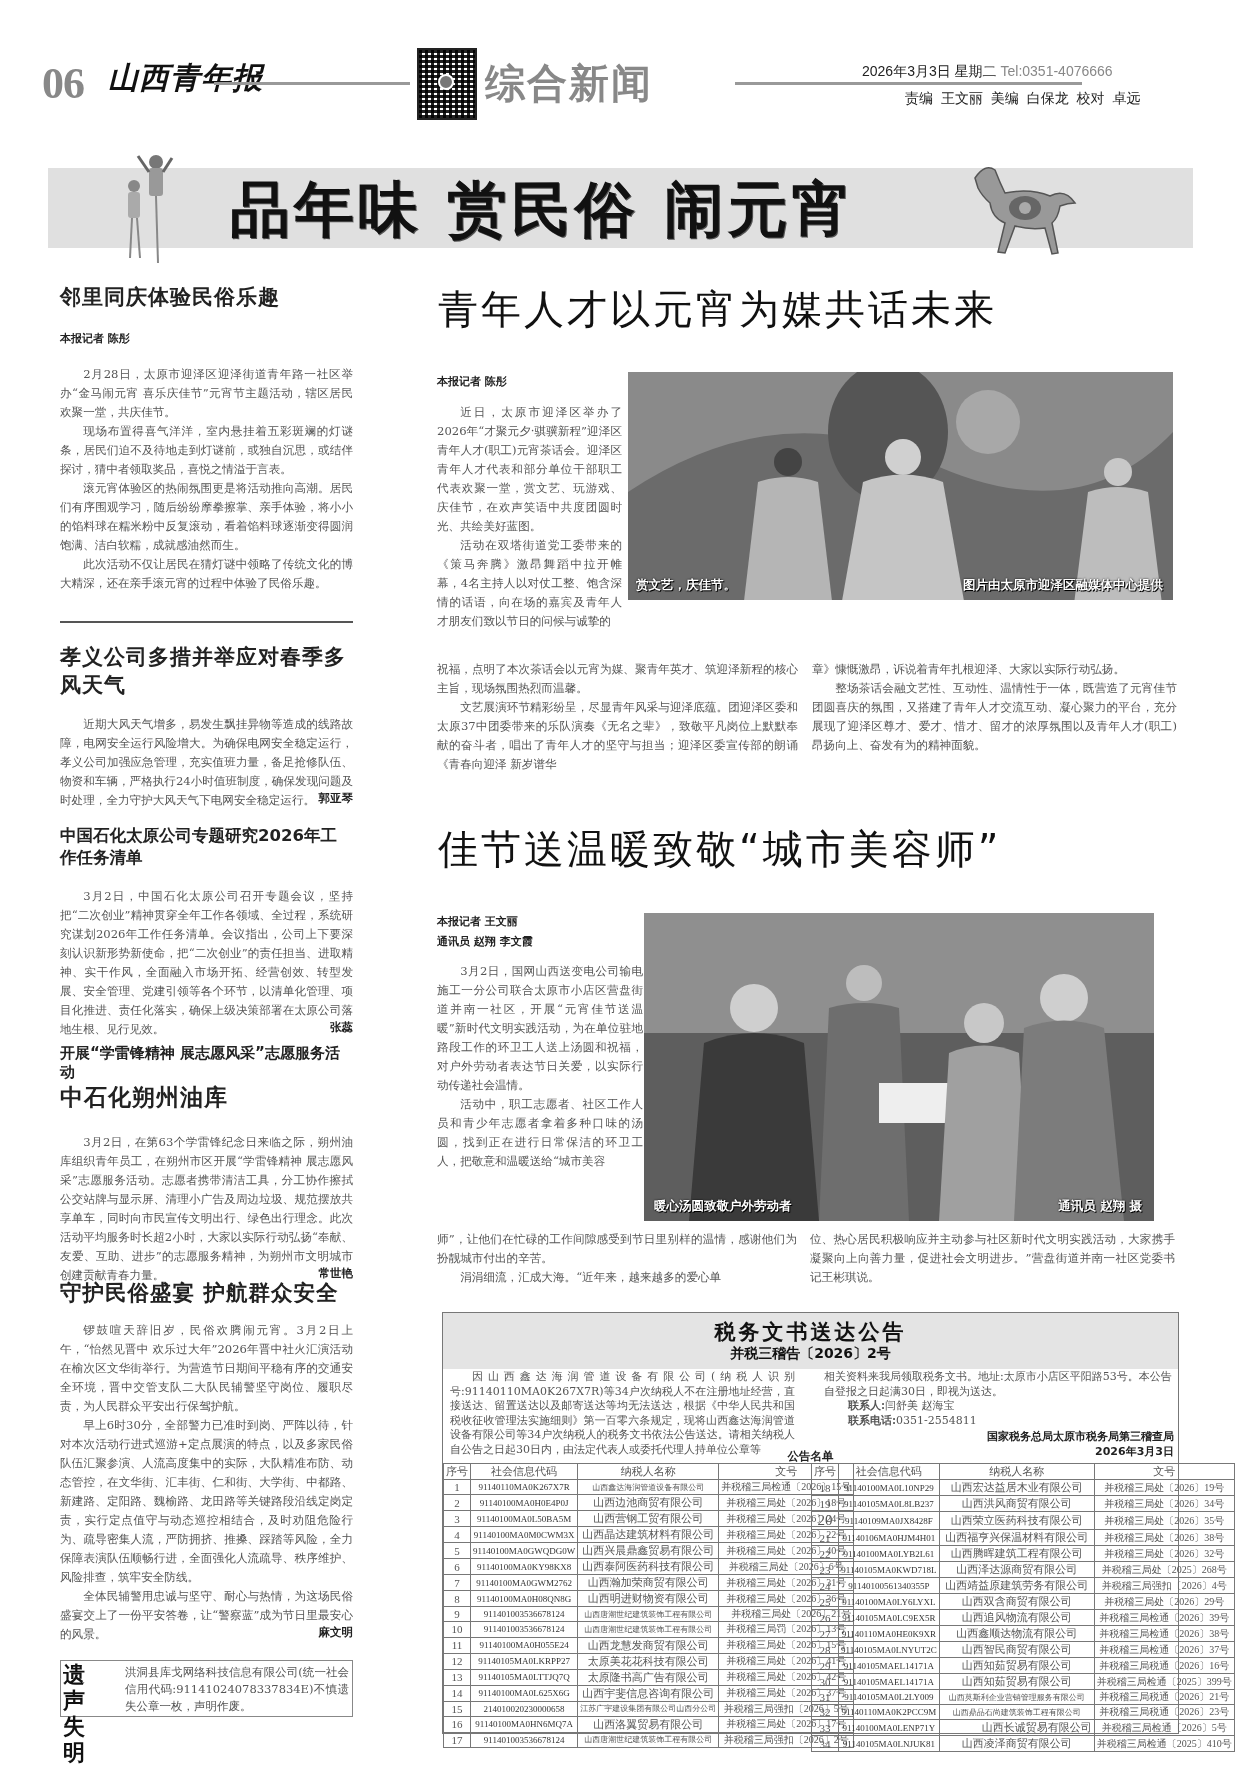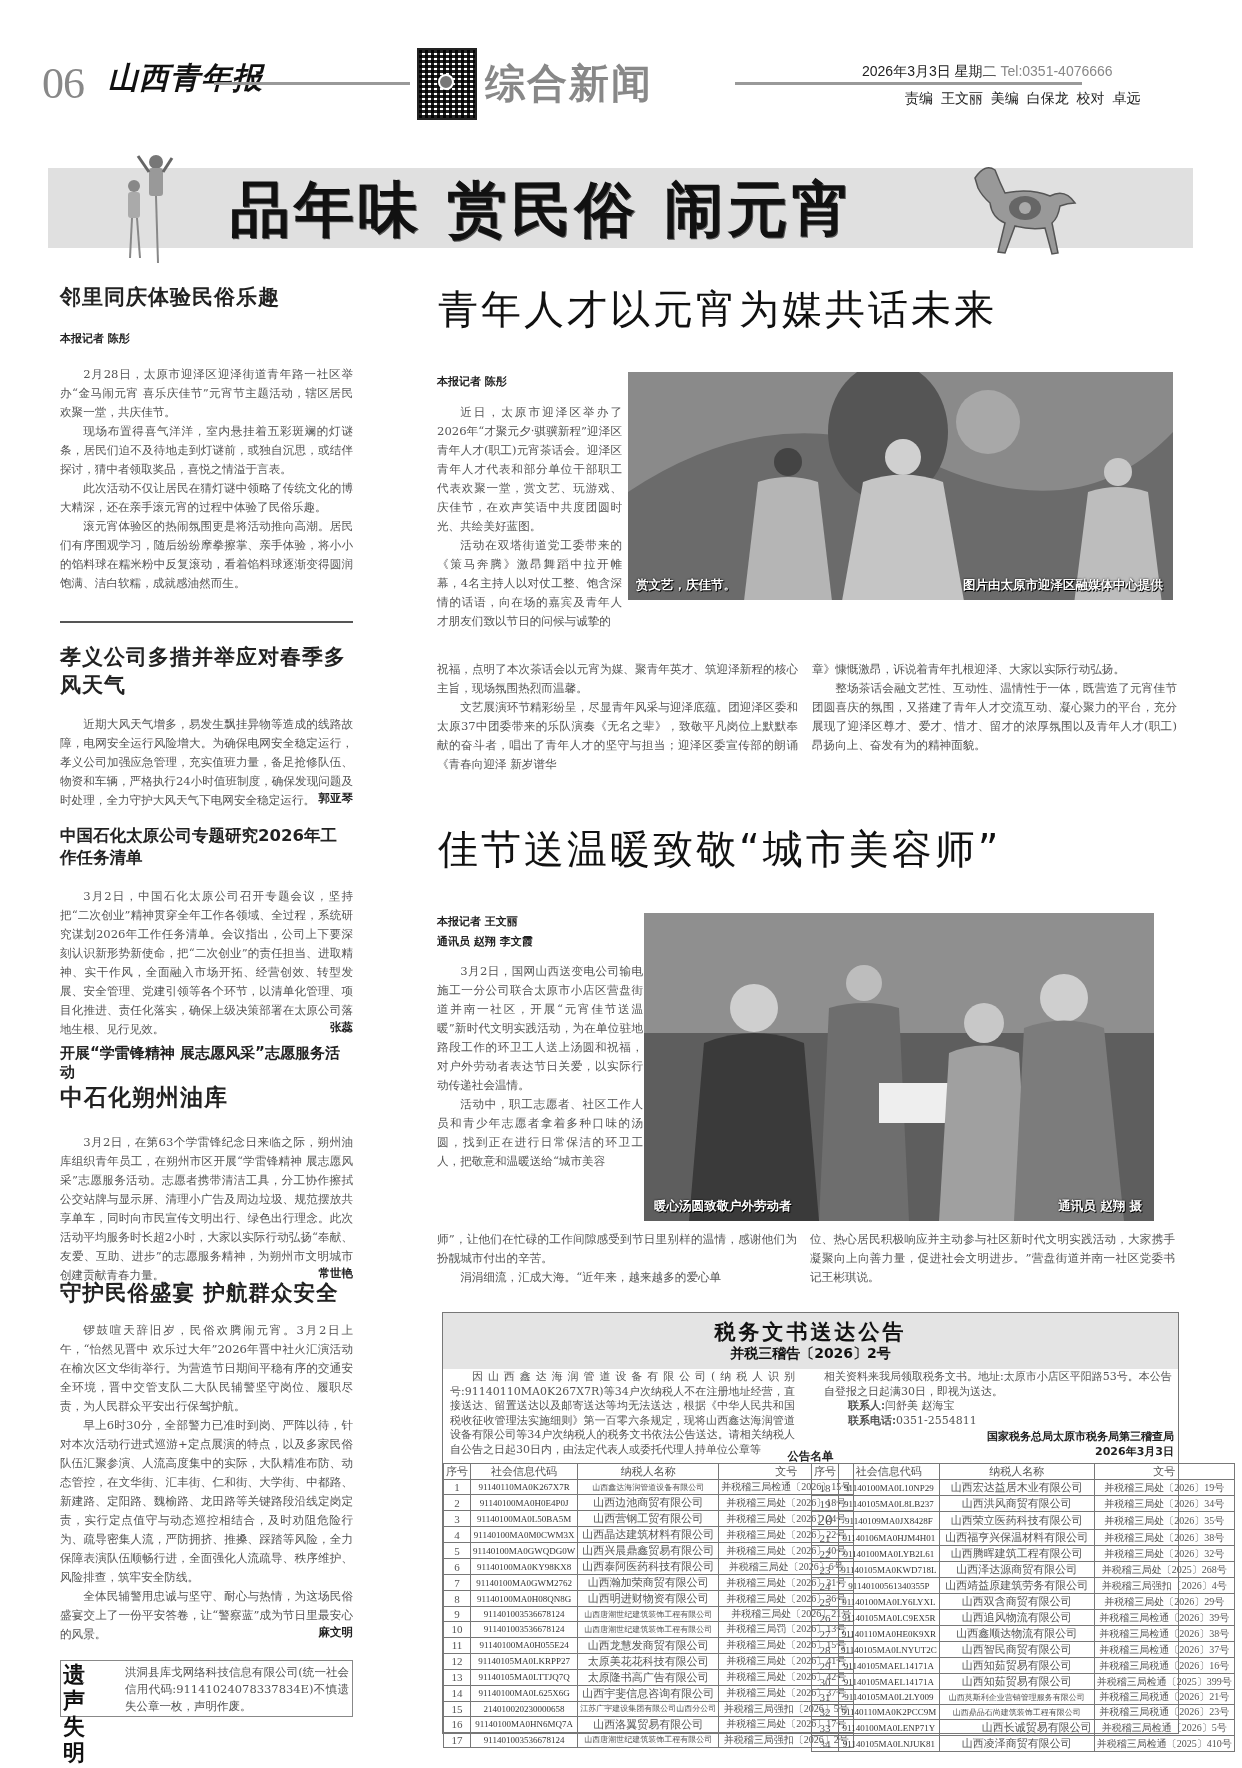--- a/index.html
+++ b/index.html
@@ -1,19 +1,19 @@
 <!DOCTYPE html>
 <html><head>
 <meta charset="utf-8">
 <style>
   * { box-sizing: border-box; margin: 0; padding: 0; }
   body { width: 1242px; height: 1768px; background: #fff; font-family: "DejaVu Serif", "Liberation Serif", serif; color: #444; position: relative; overflow: hidden; }
   .abs { position: absolute; }
   
-  .page-no { left: 42px; top: 58px; font-family: "Liberation Serif", serif; font-weight: normal; font-size: 44px; color: #888; letter-spacing: -1px; }
+  .page-no { left: 42px; top: 58px; font-family: "Liberation Serif", serif; font-weight: bold; font-size: 44px; color: #888; letter-spacing: -1px; }
   .paper-name { left: 108px; top: 58px; font-family: "DejaVu Serif", serif; font-size: 30px; font-style: italic; font-weight: bold; color: #111; letter-spacing: 1px; }
   .mast-line1 { left: 214px; top: 82px; width: 196px; height: 3px; background: #999; }
   .qr { left: 417px; top: 48px; width: 60px; height: 72px; background:
       repeating-linear-gradient(90deg, #222 0 3px, #fff 3px 6px),
       repeating-linear-gradient(0deg, #222 0 3px, #fff 3px 5px); background-blend-mode: multiply; border: 2px solid #222; }
   .qr-center { left: 438px; top: 74px; width: 16px; height: 16px; border-radius: 50%; background: #777; border: 2px solid #fff; }
   .section-title { left: 485px; top: 56px; font-size: 40px; font-weight: bold; color: #888; letter-spacing: 2px; }
   .mast-line2 { left: 735px; top: 82px; width: 347px; height: 3px; background: #999; }
   .date-line { left: 862px; top: 63px; font-family: "Liberation Sans", sans-serif; font-size: 14px; color: #222; white-space: nowrap; }
   .date-line .tel { color: #888; }
@@ -90,22 +90,22 @@
   <ellipse cx="65" cy="50" rx="16" ry="12" fill="#666"></ellipse>
   <circle cx="65" cy="50" r="6" fill="#aaa"></circle>
 </svg>
 
 <div class="abs lcol" style="top:283px;">
   <div class="h-left">邻里同庆体验民俗乐趣</div>
   <div class="byline" style="margin-top:20px;">本报记者 陈彤</div>
   <div class="body" style="margin-top:19px;">
     <p>2月28日，太原市迎泽区迎泽街道青年路一社区举办“金马闹元宵 喜乐庆佳节”元宵节主题活动，辖区居民欢聚一堂，共庆佳节。</p>
     <p>现场布置得喜气洋洋，室内悬挂着五彩斑斓的灯谜条，居民们迫不及待地走到灯谜前，或独自沉思，或结伴探讨，猜中者领取奖品，喜悦之情溢于言表。</p>
+    <p>滚元宵体验区的热闹氛围更是将活动推向高潮。居民们有序围观学习，随后纷纷摩拳擦掌、亲手体验，将小小的馅料球在糯米粉中反复滚动，看着馅料球逐渐变得圆润饱满、洁白软糯，成就感油然而生。</p>
     <p>此次活动不仅让居民在猜灯谜中领略了传统文化的博大精深，还在亲手滚元宵的过程中体验了民俗乐趣。</p>
-    <p>滚元宵体验区的热闹氛围更是将活动推向高潮。居民们有序围观学习，随后纷纷摩拳擦掌、亲手体验，将小小的馅料球在糯米粉中反复滚动，看着馅料球逐渐变得圆润饱满、洁白软糯，成就感油然而生。</p>
   </div>
 </div>
 <div class="abs rule" style="top:621px;"></div>
 
 <div class="abs lcol" style="top:643px;">
   <div class="h-left">孝义公司多措并举应对春季多风天气</div>
   <div class="body" style="margin-top:16px;">
     <p>近期大风天气增多，易发生飘挂异物等造成的线路故障，电网安全运行风险增大。为确保电网安全稳定运行，孝义公司加强应急管理，充实值班力量，备足抢修队伍、物资和车辆，严格执行24小时值班制度，确保发现问题及时处理，全力守护大风天气下电网安全稳定运行。</p>
   </div>
   <div class="sig">郭亚琴</div>

